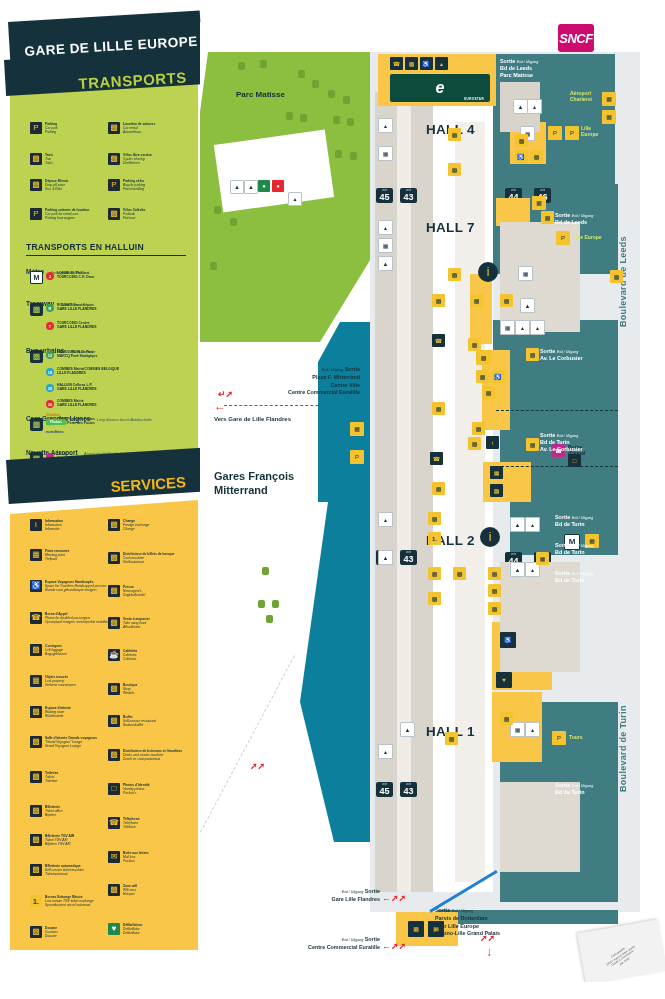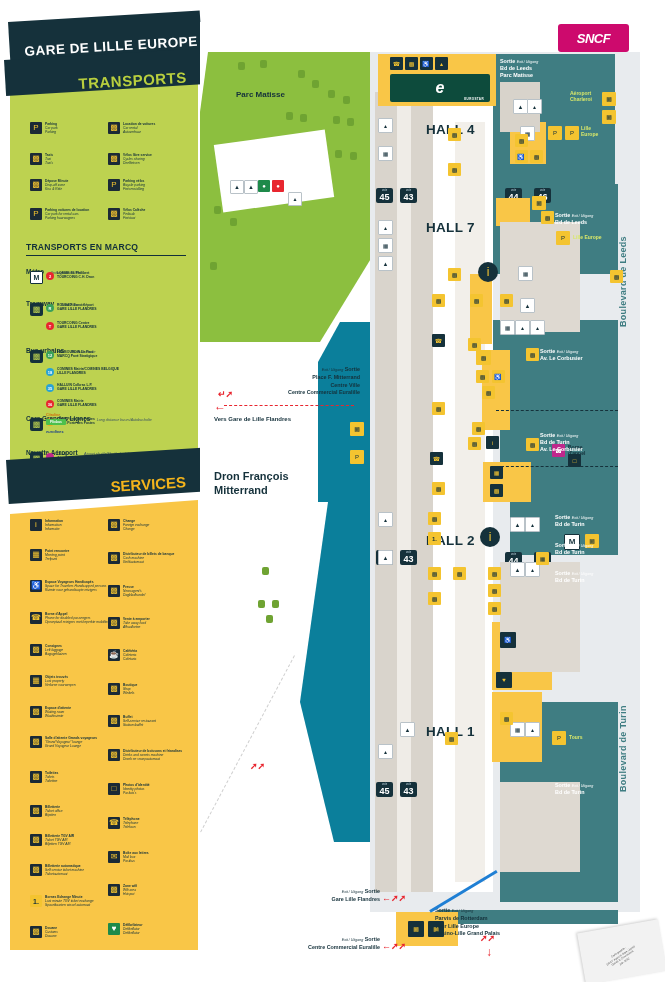--- a/index.html
+++ b/index.html
@@ -181,21 +181,21 @@
     </div>
     <div class="li" style="left:108px;top:186px;">
       <div class="ic">▩</div>
       <div class="tx">
           <b>Vélos Calèche</b>
         <i>Pedicab</i>
         <s>Fietstaxi</s>
         </div>
     </div>
 
-    <div class="sec-head" style="left:26px;top:220px;">TRANSPORTS EN MARCQ</div>
+    <div class="sec-head" style="left:26px;top:220px;">TRANSPORTS EN HALLUIN</div>
     <div class="sec-rule" style="left:26px;top:233px;width:160px;"></div>
 
     <div class="mode" style="left:26px;top:238px;">
       <span class="mname">Métro</span>
       <span class="msub">Underground/Métro</span>
     </div>
     <div class="mrow" style="left:30px;top:249px;">
       <div class="msq">M</div>
       <div class="lnum" style="background:#e8262f;">2</div>
       <div class="ldest"><span>LOMME St. Philibert</span><br>
@@ -527,21 +527,21 @@
     <div class="mi w" style="left:30px;top:158px;width:12px;height:12px;">▲</div>
     <div class="mi w" style="left:44px;top:158px;width:12px;height:12px;">▲</div>
     <div class="mi g" style="left:58px;top:158px;width:12px;height:12px;">●</div>
     <div class="mi" style="left:72px;top:158px;width:12px;height:12px;background:#e8262f;color:#fff;">●</div>
     <div class="mi w" style="left:88px;top:170px;width:12px;height:12px;">▴</div>
 
     <div class="water" style="left:118px;top:300px;width:76px;height:180px;clip-path:polygon(22px 0,76px 0,76px 180px,0 180px,0 40px);"></div>
     <div class="water" style="left:100px;top:480px;width:94px;height:340px;clip-path:polygon(28px 0,94px 0,94px 340px,34px 340px,0 200px);"></div>
 
     <div class="placelbl" style="left:14px;top:448px;">
-      <span>Dron François</span><br>
+      <span>Gares François</span><br>
       <span>Mitterrand</span>
     </div>
 
     <div class="bldg" style="left:170px;top:30px;width:270px;height:860px;"></div>
 
     <div class="teal" style="left:290px;top:32px;width:125px;height:130px;"></div>
     <div class="teal" style="left:288px;top:162px;width:130px;height:90px;"></div>
     <div class="teal" style="left:288px;top:298px;width:130px;height:30px;"></div>
     <div class="teal" style="left:300px;top:328px;width:118px;height:125px;"></div>
     <div class="teal" style="left:310px;top:453px;width:108px;height:80px;"></div>
@@ -700,21 +700,21 @@
     <div class="mi w" style="left:200px;top:700px;width:13px;height:13px;">▲</div>
     <div class="mi w" style="left:178px;top:722px;width:13px;height:13px;">▴</div>
     <div class="mi y" style="left:245px;top:710px;width:13px;height:13px;">▩</div>
     <div class="mi w" style="left:310px;top:700px;width:13px;height:13px;">▦</div>
     <div class="mi w" style="left:325px;top:700px;width:13px;height:13px;">▴</div>
     <div class="mi y" style="left:300px;top:690px;width:13px;height:13px;">▩</div>
 
     <div class="mi y" style="left:150px;top:400px;width:14px;height:14px;">▩</div>
     <div class="mi y" style="left:150px;top:428px;width:14px;height:14px;">P</div>
 
-    <div class="sncf" style="left:358px;top:2px;width:71px;height:28px;">SNCF</div>
+    <div class="sncf" style="left:358px;top:2px;width:36px;height:28px;">SNCF</div>
 
     <div class="blvd" style="left:418px;top:105px;height:200px;">Boulevard de Leeds</div>
     <div class="blvd" style="left:418px;top:580px;height:190px;">Boulevard de Turin</div>
 
     <div style="position:absolute;left:370px;top:68px;font-size:5px;font-weight:bold;color:#d9e86a;line-height:1.2;white-space:pre;">Aéroport
 Charleroi</div>
     <div class="mi y" style="left:402px;top:70px;width:14px;height:14px;">▩</div>
     <div class="mi y" style="left:402px;top:88px;width:14px;height:14px;">▩</div>
 
     <div class="mi y" style="left:348px;top:104px;width:14px;height:14px;">P</div>

